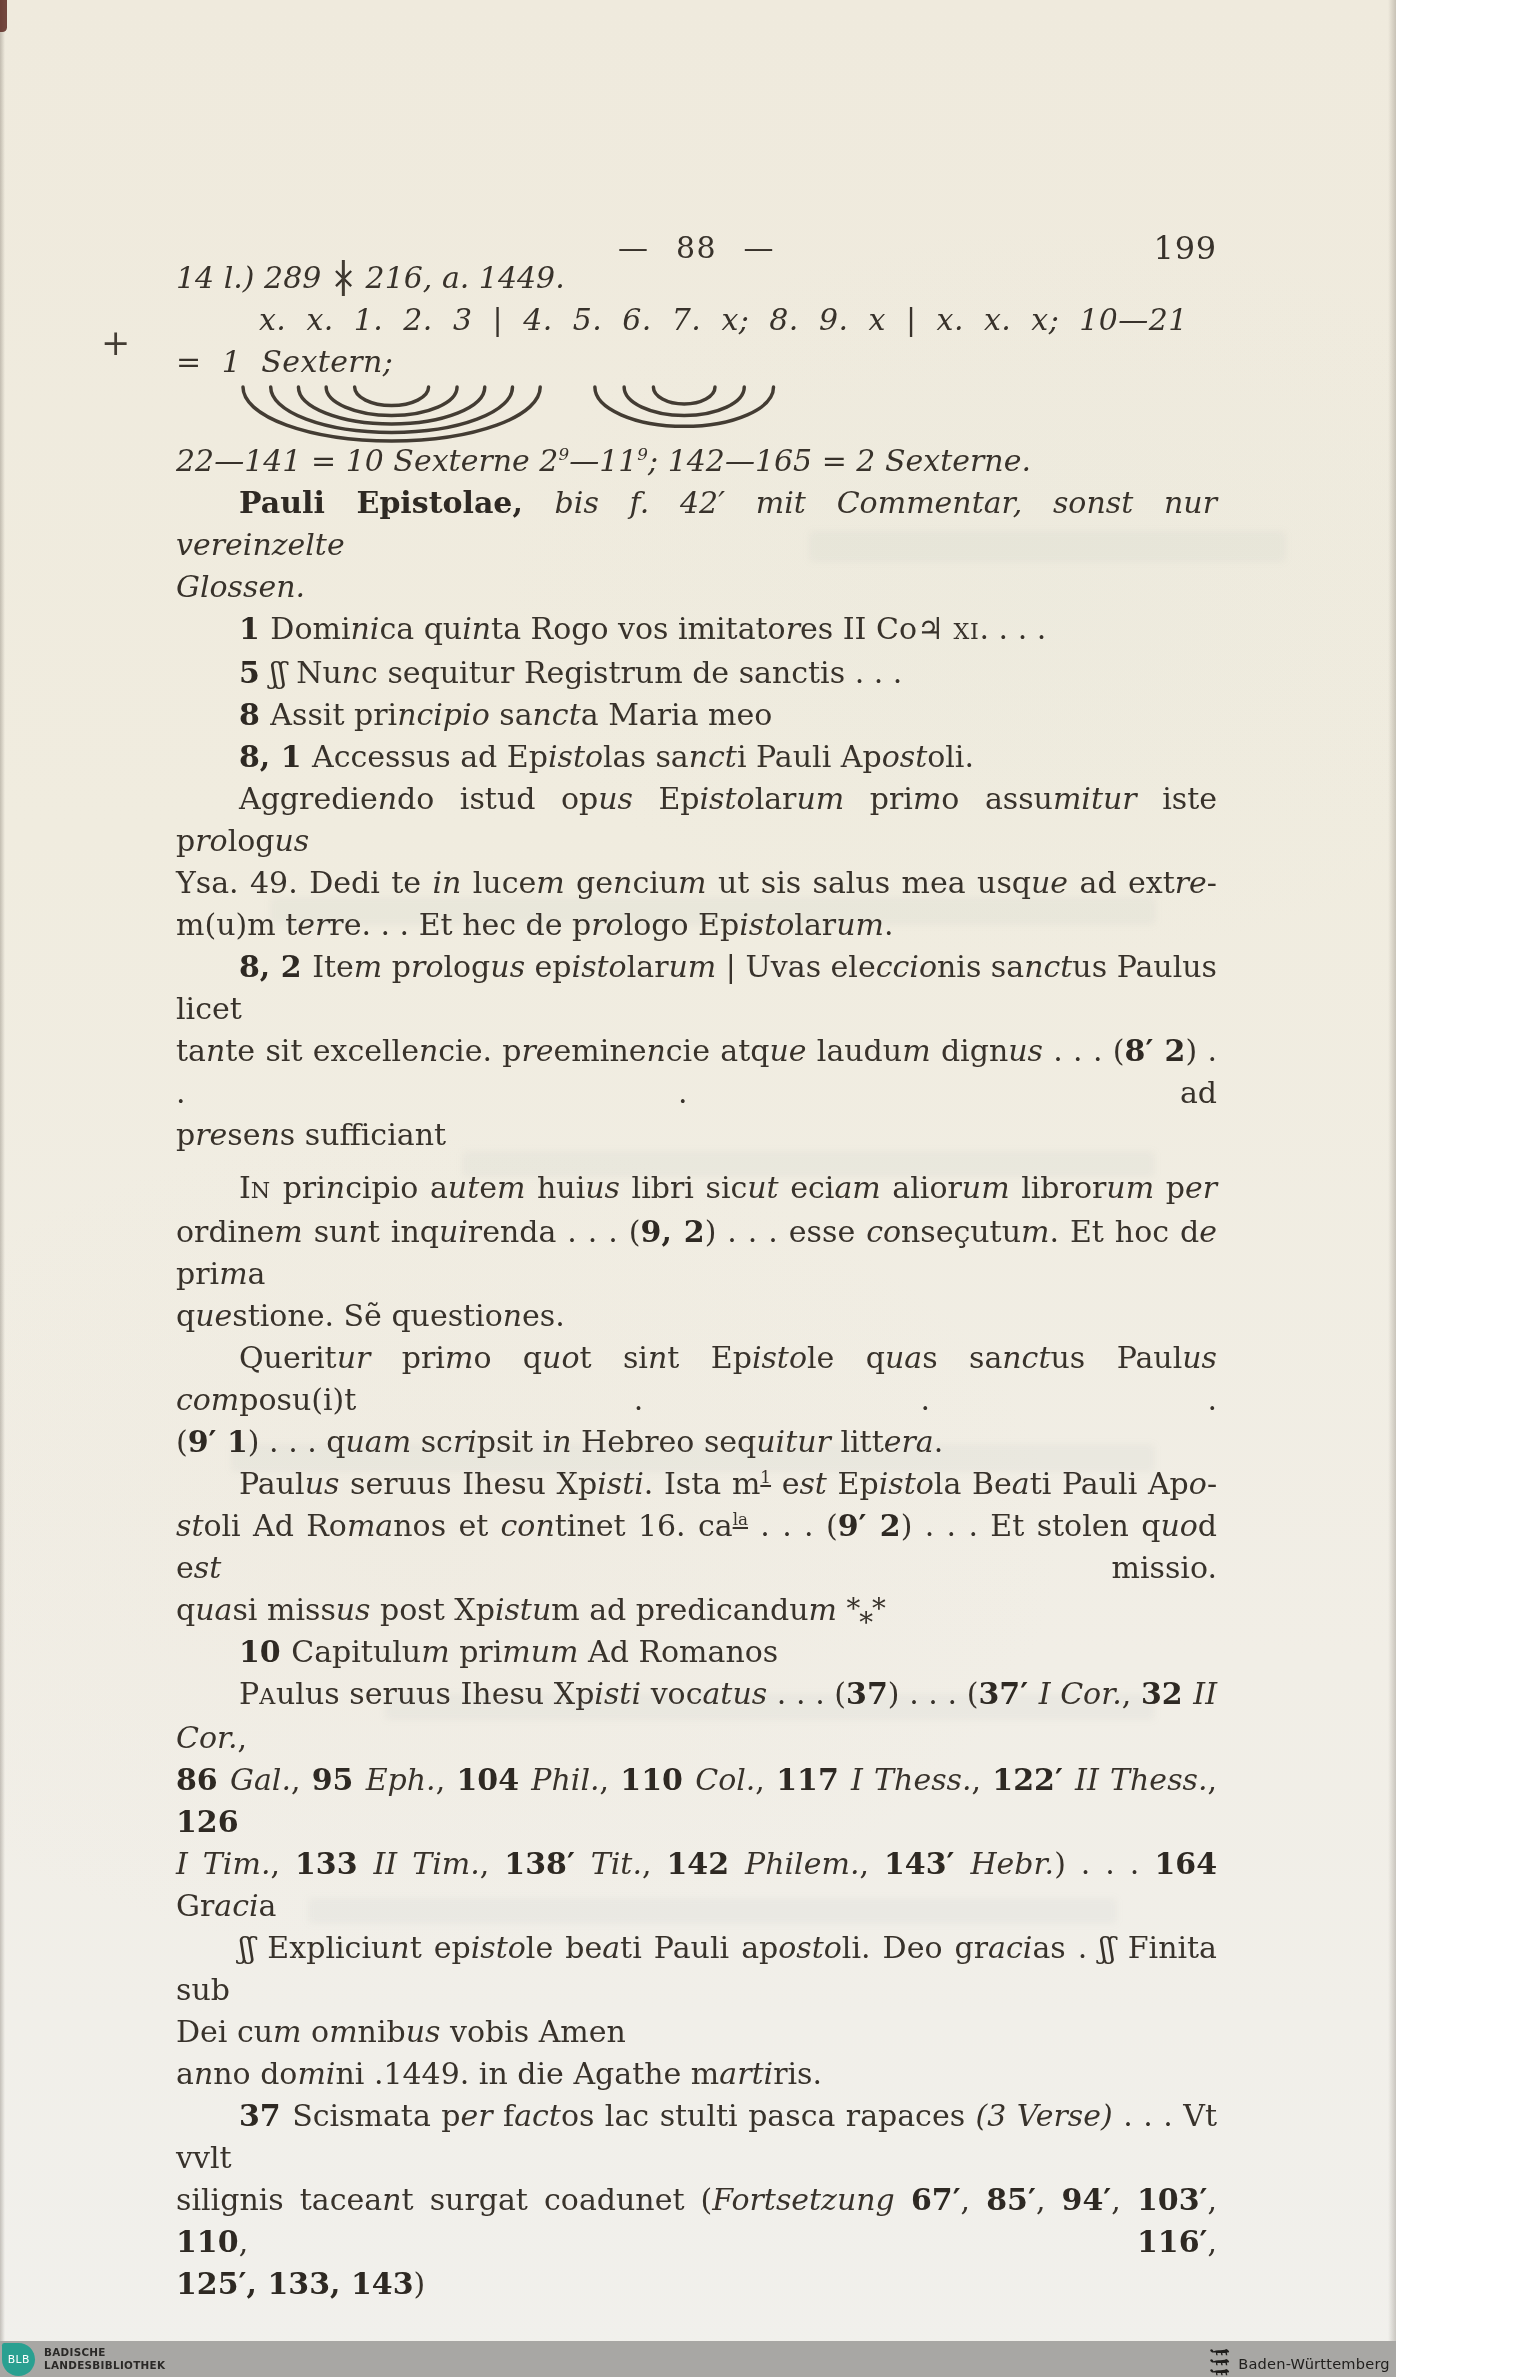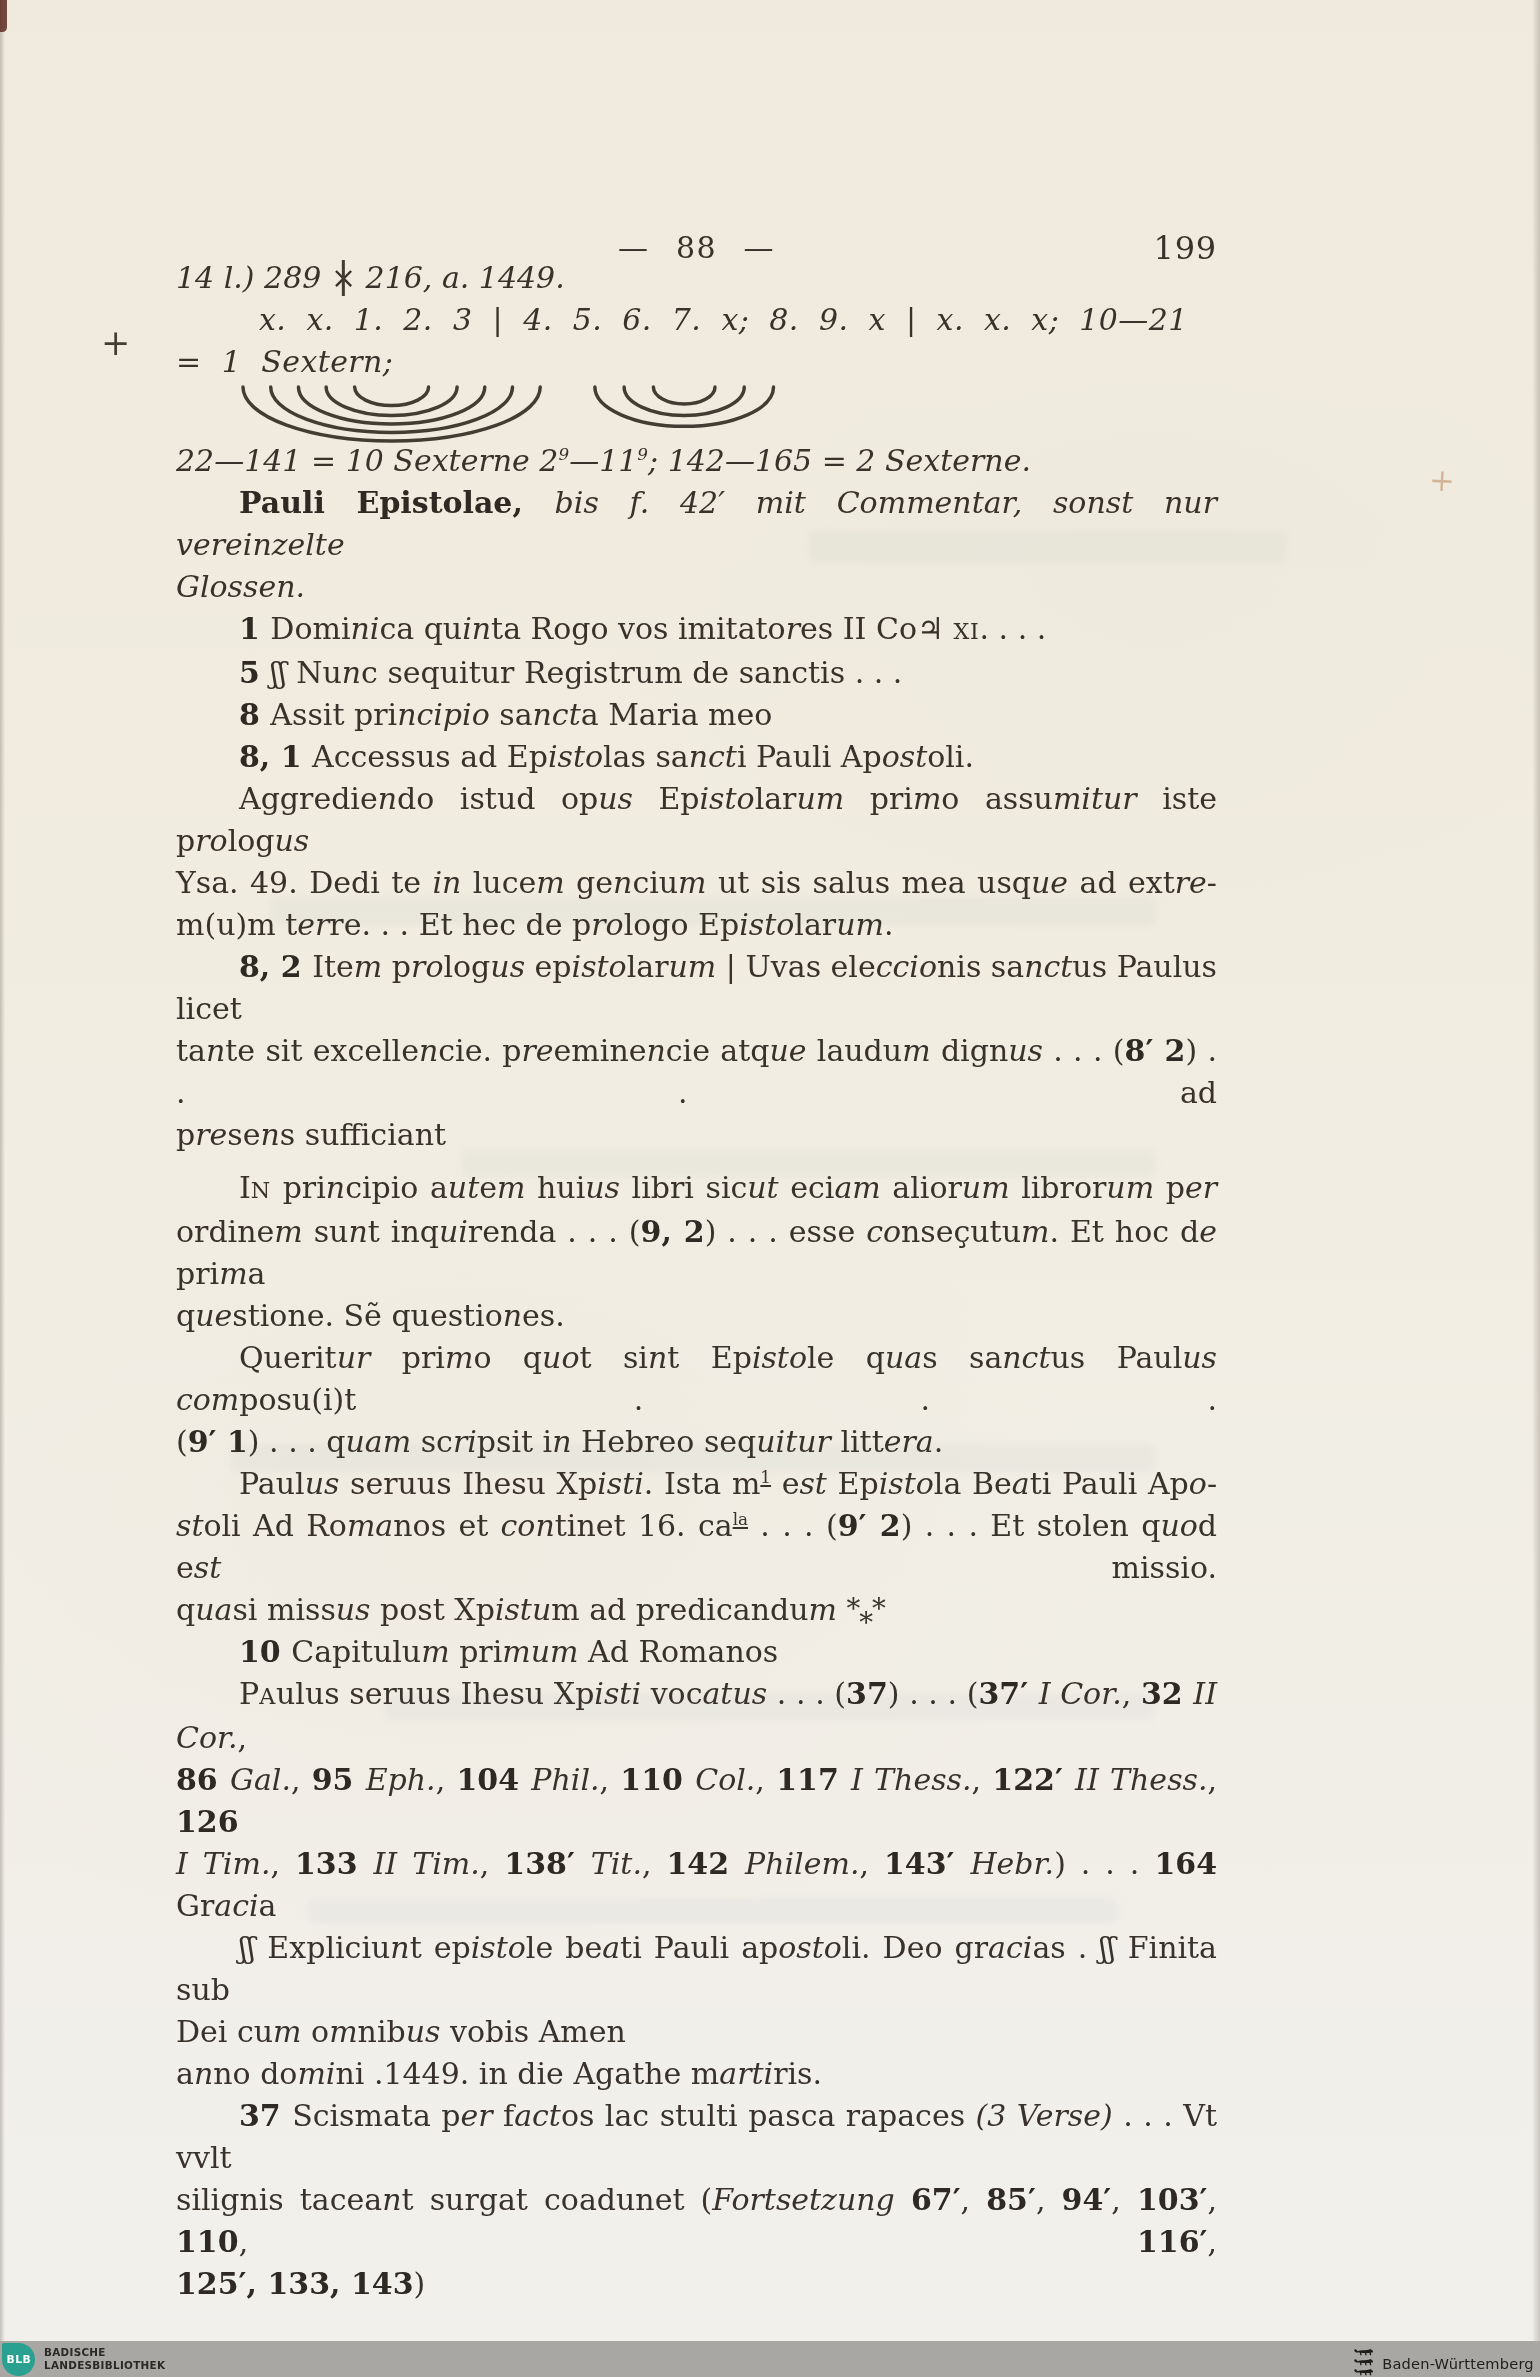--- a/index.html
+++ b/index.html
@@ -1,18 +1,18 @@
 <!DOCTYPE html>
 <html style="font-size:12.3px"><head>
 <meta charset="utf-8">
 <style>
   html,body{margin:0;padding:0;}
   .page{
     position:relative;
-    width:1540px;height:2377px;
+    width:1396px;height:2377px;
     background:
       radial-gradient(924px 616px at 75% 25%, rgba(215,225,215,0.10), rgba(0,0,0,0) 60%),
       radial-gradient(1078px 693px at 30% 65%, rgba(230,220,200,0.12), rgba(0,0,0,0) 60%),
       linear-gradient(180deg,#efeadd 0%,#f0ecdf 35%,#f1eee6 70%,#f1f0ec 100%);
     overflow:hidden;
     font-family:"DejaVu Serif","Liberation Serif","DejaVu Sans",serif;
     color:#38322b;
   }
   .edge-left{position:absolute;left:0;top:0;bottom:0;width:5.4px;background:linear-gradient(90deg,rgba(60,50,40,0.25),rgba(0,0,0,0));}
   .edge-right{position:absolute;right:0;top:0;bottom:0;width:7.7px;background:linear-gradient(270deg,rgba(60,50,40,0.22),rgba(0,0,0,0));}
@@ -40,21 +40,21 @@
   .sc{font-size:0.74em;letter-spacing:0.8px;}
   .stack{display:inline-block;white-space:pre;text-align:center;line-height:0.5;font-size:0.92em;vertical-align:-0.45em;letter-spacing:1.5px;}
   .dimx{position:relative;display:inline-block;font-style:normal;}
   .dimx::after{content:"";position:absolute;left:50%;top:6%;height:88%;width:2.3px;background:#433c33;transform:translateX(-50%);}
 
   .arcswrap{height:57px;overflow:visible;}
   .arcswrap svg{display:block;overflow:visible;}
 
   .footerbar{position:absolute;left:0;right:0;bottom:0;height:36px;background:#a8a7a4;font-family:"DejaVu Sans","Liberation Sans",sans-serif;}
   .blb-logo{position:absolute;left:2.3px;top:1.5px;width:33px;height:33px;background:#2aa091;border-radius:2.3px 50% 50% 50%;display:flex;align-items:center;justify-content:center;}
-  .blb-logo span{color:#fff;font-weight:bold;font-size:10.8px;letter-spacing:0.4px;}
+  .blb-logo span{color:#fff;font-weight:normal;font-size:10.8px;letter-spacing:0.4px;}
   .blb-name{position:absolute;left:44px;top:4.6px;font-size:10.4px;font-weight:bold;color:#2a2927;line-height:13px;letter-spacing:0.3px;}
   .state-block{position:absolute;right:6.2px;top:4px;height:36px;display:flex;align-items:center;}
   .lions{display:flex;flex-direction:column;gap:0.8px;margin-right:7.7px;}
   .lions svg{display:block;}
   .state-name{font-size:14.6px;font-weight:500;color:#21201e;letter-spacing:0.2px;}
 </style>
 </head>
 <body>
 
 <div class="page">

